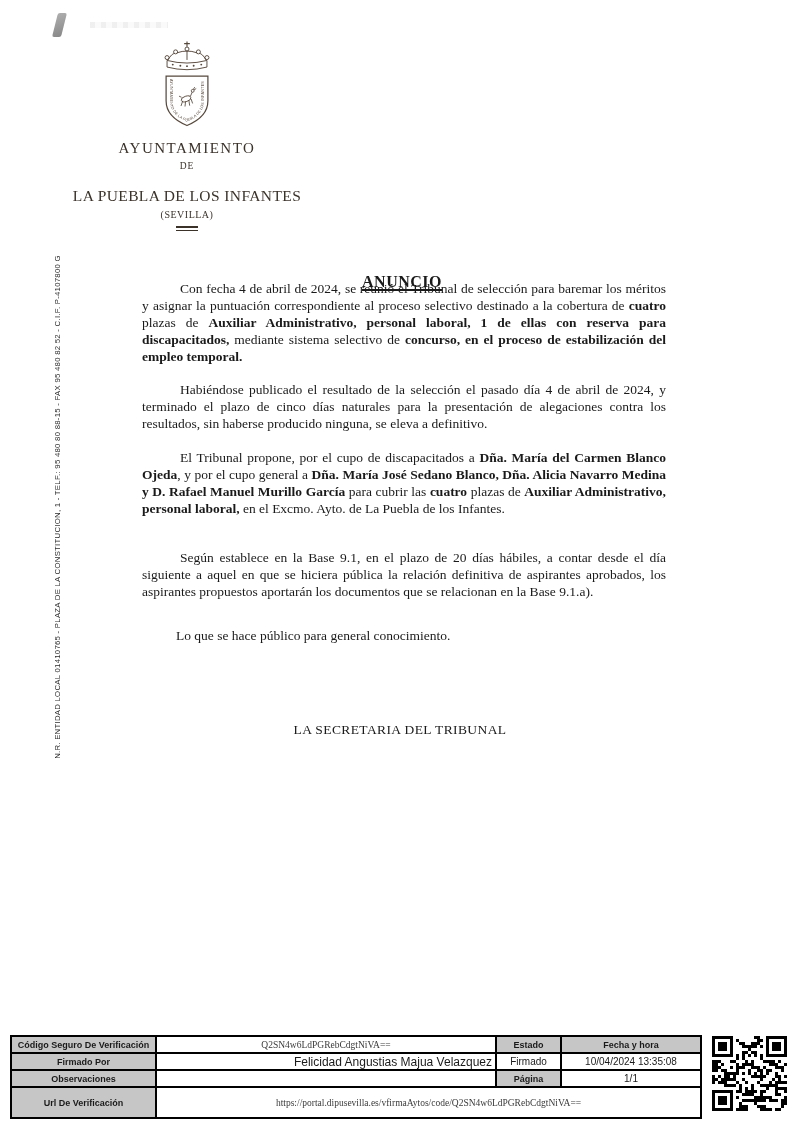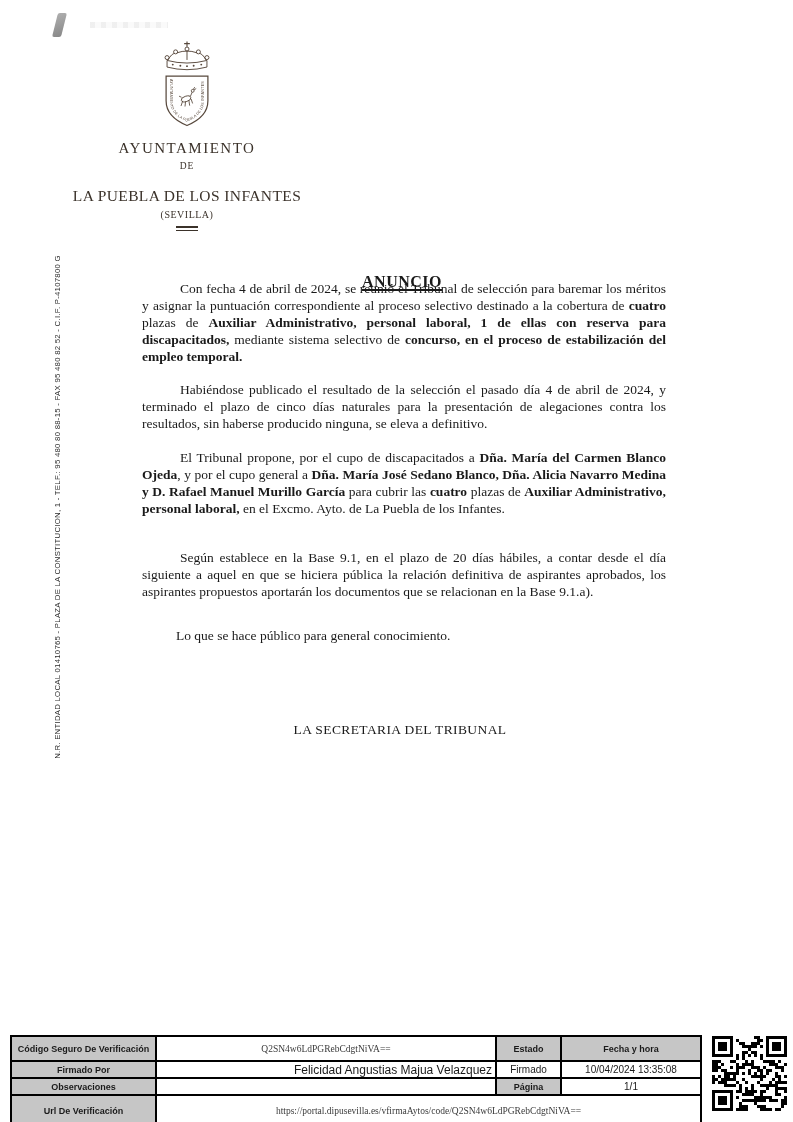--- a/index.html
+++ b/index.html
@@ -113,21 +113,21 @@
   <div class="line-center" id="signer-role">LA SECRETARIA DEL TRIBUNAL</div>
 
   <table class="vtable">
     <colgroup>
         <col style="width:145px">
         <col style="width:340px">
         <col style="width:65px">
         <col style="width:140px">
       </colgroup>
     <tbody>
-        <tr style="height:25px">
+        <tr style="height:17px">
       <td class="lbl">Código Seguro De Verificación</td>
       <td class="mono">Q2SN4w6LdPGRebCdgtNiVA==</td>
       <td class="lbl">Estado</td>
       <td class="lbl">Fecha y hora</td>
     </tr>
     <tr style="height:17px">
       <td class="lbl">Firmado Por</td>
       <td class="val">Felicidad Angustias Majua Velazquez</td>
       <td class="ctr">Firmado</td>
       <td class="ctr">10/04/2024 13:35:08</td>

